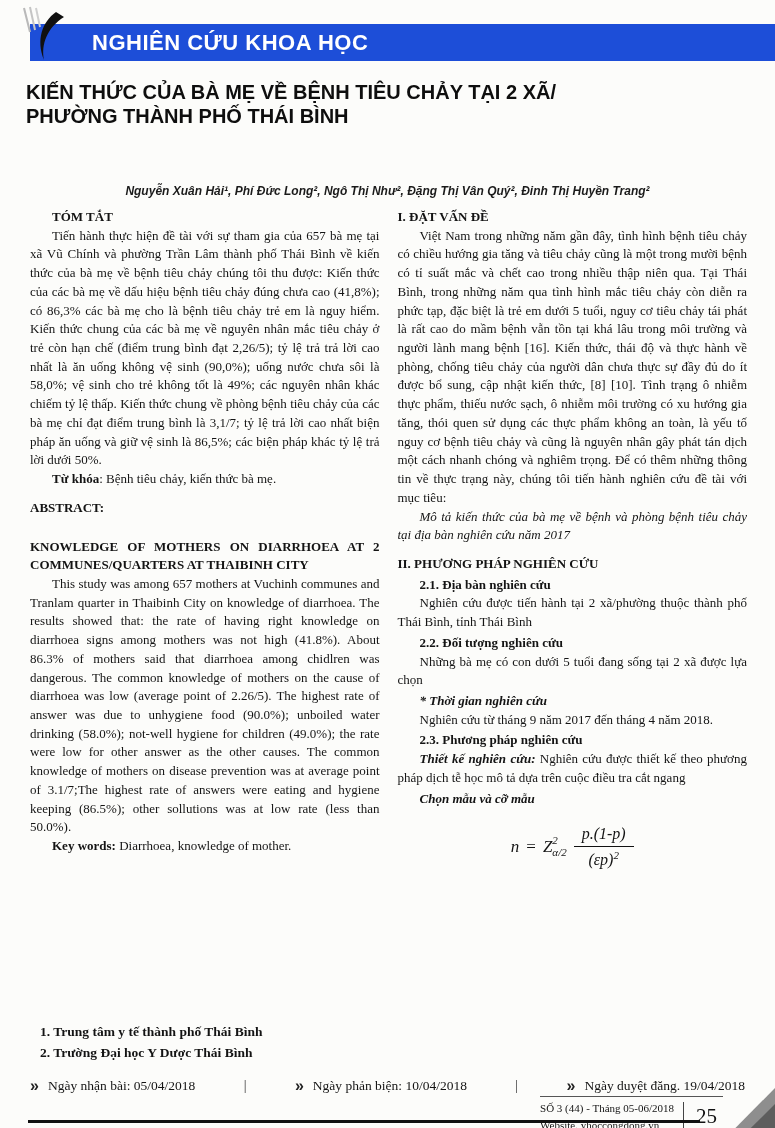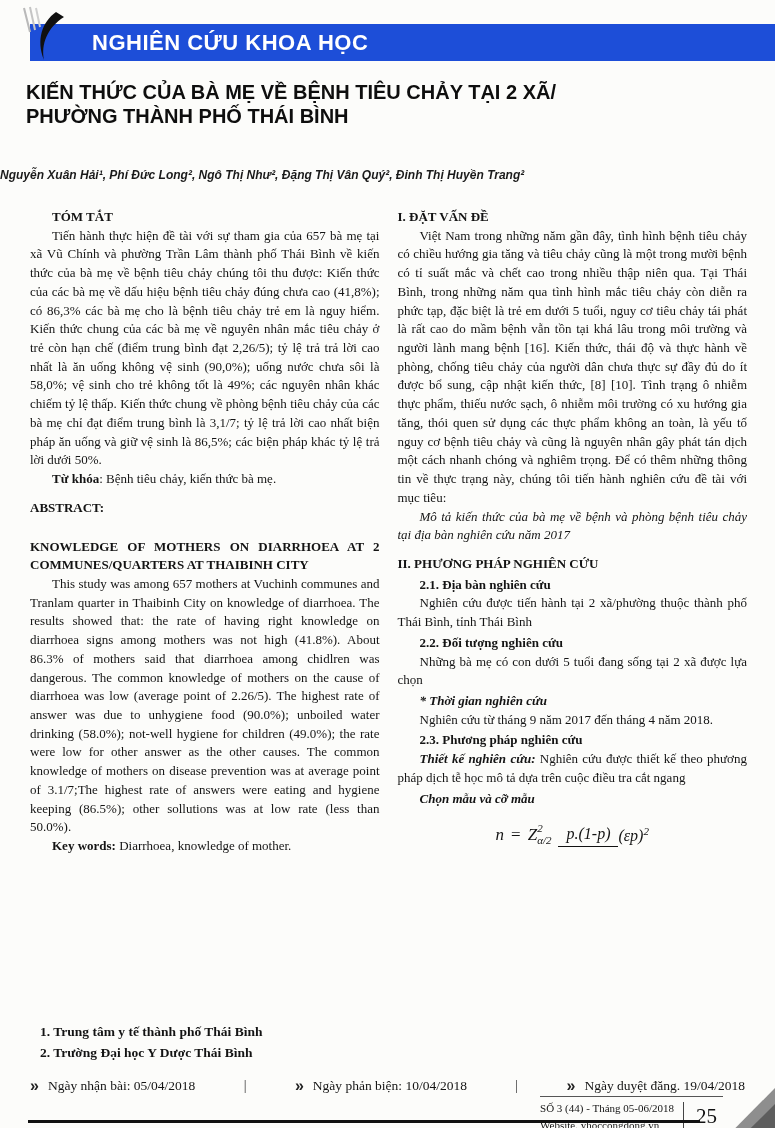--- a/index.html
+++ b/index.html
@@ -24,22 +24,22 @@
   }
   .swoosh { position:absolute; top:6px; left:16px; z-index:2; }
 
   
   .title-block {
     position:absolute; top:80px; left:26px; width:726px;
     font-family:"Liberation Sans", sans-serif;
     font-weight:bold; font-size:20px; line-height:1.22; color:#0e0e0e;
   }
   .authors {
-    position:absolute; top:168px; left:0; width:775px;
-    text-align:left;
+    position:absolute; top:184px; left:0; width:775px;
+    text-align:center;
     font-family:"Liberation Sans", sans-serif;
     font-weight:bold; font-style:italic; font-size:12px; color:#1a1a1a;
   }
 
   
   .columns {
     position:absolute; top:206px; left:30px; right:28px; bottom:64px;
     display:flex; gap:18px; overflow:hidden;
   }
   .col { width:50%; font-size:13px; line-height:1.44; text-align:justify; }
@@ -58,21 +58,21 @@
   .spacer-s { height:8px; }
 
   
   .formula {
     margin-top:14px;
     display:flex; align-items:center; justify-content:center; gap:7px;
     font-size:17px; font-style:italic;
   }
   .zwrap { display:inline-flex; align-items:center; }
   .scripts { display:inline-flex; flex-direction:column; font-size:11px; line-height:1.05; font-style:italic; }
-  .frac { display:inline-flex; text-align:center; font-size:16px;align-items:flex-end; }
+  .frac { display:inline-flex; flex-direction:column; text-align:center; font-size:16px; }
   .frac .num { border-bottom:1.4px solid #111; padding:0 8px 1px; }
   .frac .den { padding-top:1px; }
   sup.insup { font-size:11px; }
 
   
   .footer-dates {
     position:absolute; left:30px; right:30px; top:1078px;
     display:flex; justify-content:space-between; align-items:center;
     font-size:13.5px;
   }

